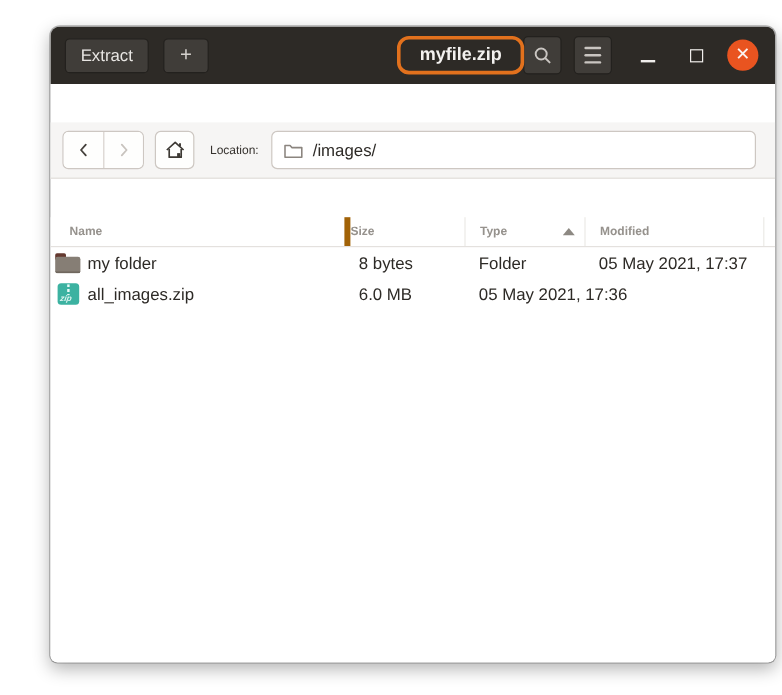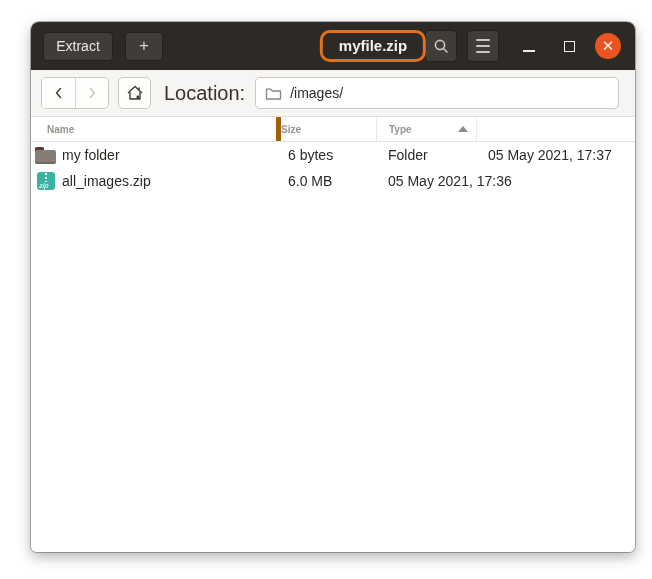--- a/index.html
+++ b/index.html
@@ -5,27 +5,27 @@
   * { margin: 0; padding: 0; box-sizing: border-box; }
   html, body {
     width: 652px; height: 579px;
     background: #ffffff;
     font-family: "Liberation Sans", "DejaVu Sans", sans-serif;
     overflow: hidden;
   }
   .stage { position: relative; width: 652px; height: 579px; }
 
   .window {
-    position: absolute; left: 31px; top: 22px;
+    position: absolute; left: 42px; top: 22px;
     width: 604px; height: 530px;
     border-radius: 8px 8px 6px 6px;
     overflow: hidden;
     background: #ffffff;
     box-shadow: 0 0 0 1px rgba(0,0,0,0.28), 0 5px 14px rgba(0,0,0,0.30);
-    display: flex; flex-direction: column;
+    display: flex; flex-direction: column; gap: 32px;
   }
 
   
   .headerbar {
     position: relative;
     height: 48px; flex: 0 0 48px;
     background: #2d2a26;
     display: flex; align-items: center;
     padding: 0 14px 0 12px;
   }
@@ -97,21 +97,21 @@
   .nav-btn { width: 33px; height: 100%; display: flex; align-items: center; justify-content: center; background: #fefefd; }
   .nav-btn + .nav-btn { border-left: 1px solid #d7d2cd; }
   .tb-btn {
     width: 33px; height: 32px;
     background: #fefefd;
     border: 1px solid #cdc7c2;
     border-radius: 5px;
     display: flex; align-items: center; justify-content: center;
   }
   .home-btn { margin-left: 9px; }
-  .loc-label { margin-left: 13px; font-size: 20px; color: #36322e; }
+  .loc-label { margin-left: 13px; font-size: 10px; color: #36322e; }
   .loc-entry {
     flex: 1; height: 32px; margin-left: 10px;
     background: #ffffff;
     border: 1px solid #cdc7c2;
     border-radius: 5px;
     display: flex; align-items: center;
     padding: 0 9px;
   }
   .loc-text { margin-left: 8px; font-size: 14px; color: #2d2a26; }
 
@@ -258,32 +258,33 @@
     </div>
 
     <div class="list-area">
       <div class="cols-header">
         <div class="col col-name">Name</div>
         <div class="col col-size">Size</div>
         <div class="col col-type">
           <span>Type</span>
           <span class="sort-arrow"></span>
         </div>
+        <div class="col col-mod">Modified</div>
         <div class="col col-gutter"></div>
       </div>
 
       <div class="row">
         <div class="cell cell-name">
           <span class="folder-icon">
             <span class="tab"></span>
               <span class="body"></span>
           </span>
           <span class="fname">my folder</span>
         </div>
-        <div class="cell cell-size">6 bytes</div>
+        <div class="cell cell-size">8 bytes</div>
         <div class="cell cell-type">Folder</div>
         <div class="cell cell-mod">05 May 2021, 17:37</div>
       </div>
 
       <div class="row">
         <div class="cell cell-name">
           <span class="zip-icon">
             <span class="zipper"></span>
             <span class="zip-label">zip</span>
           </span>

